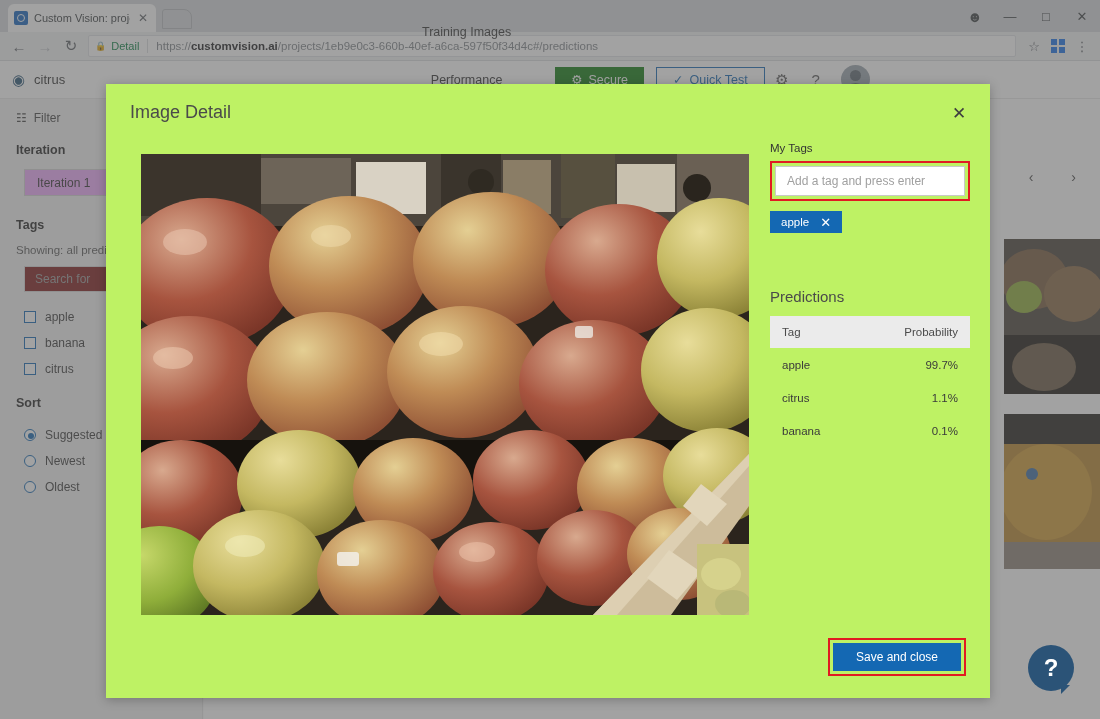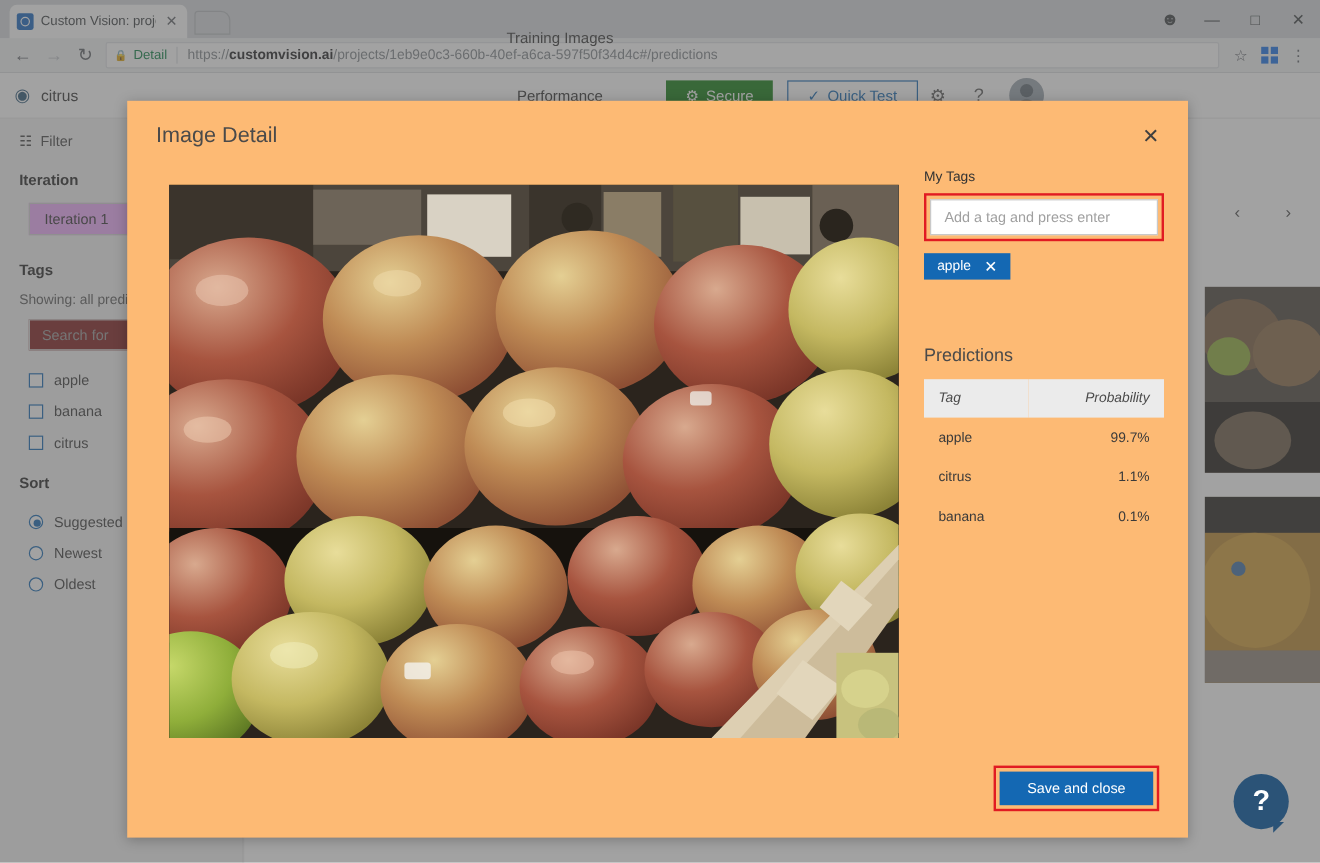--- a/index.html
+++ b/index.html
@@ -187,21 +187,21 @@
   .thumb-img { width: 100%; height: 100%; }
 
   .dim-overlay {
     position: absolute; left: 0; top: 0; width: 1100px; height: 719px;
     background: rgba(90,90,90,0.56);
   }
 
   
   .modal {
     position: absolute; left: 106px; top: 84px; width: 884px; height: 614px;
-    background: #fdba74; box-shadow: 0 2px 10px rgba(0,0,0,0.25);
+    background: #bef264; box-shadow: 0 2px 10px rgba(0,0,0,0.25);
   }
   .modal-title {
     position: absolute; left: 24px; top: 18px; font-size: 18px;
     color: #4a4a4a; font-weight: normal;
   }
   .modal-close {
     position: absolute; right: 18px; top: 16px; width: 26px; height: 26px;
     display: flex; align-items: center; justify-content: center;
     font-size: 17px; color: #3f3f3f; cursor: pointer;
   }
@@ -224,21 +224,21 @@
     color: #ffffff; font-size: 11.5px; height: 22px; padding: 0 11px;
     cursor: pointer;
   }
   .chip-x { font-size: 13px; line-height: 1; }
   .pred-title {
     font-size: 15px; color: #4a4a4a; margin: 55px 0 11px 0;
   }
   .pred-table { width: 200px; border-collapse: collapse; }
   .pred-table th {
     background: #ebebeb; font-size: 11.5px; color: #4a4a4a; font-weight: normal;
-    text-align: left; padding: 9px 0 9px 12px; height: 32px; font-style: italic;
+    text-align: left; padding: 9px 0 9px 12px; height: 32px;
   }
   .pred-table th.num { text-align: right; padding: 9px 12px 9px 0; }
   .pred-table td {
     font-size: 11.5px; color: #3a3a3a; padding: 10px 0 10px 12px; height: 33px;
   }
   .pred-table td.num { text-align: right; padding: 10px 12px 10px 0; }
   .save-wrap {
     position: absolute; right: 24px; bottom: 22px;
     border: 2px solid #e11b22; padding: 3px;
   }

